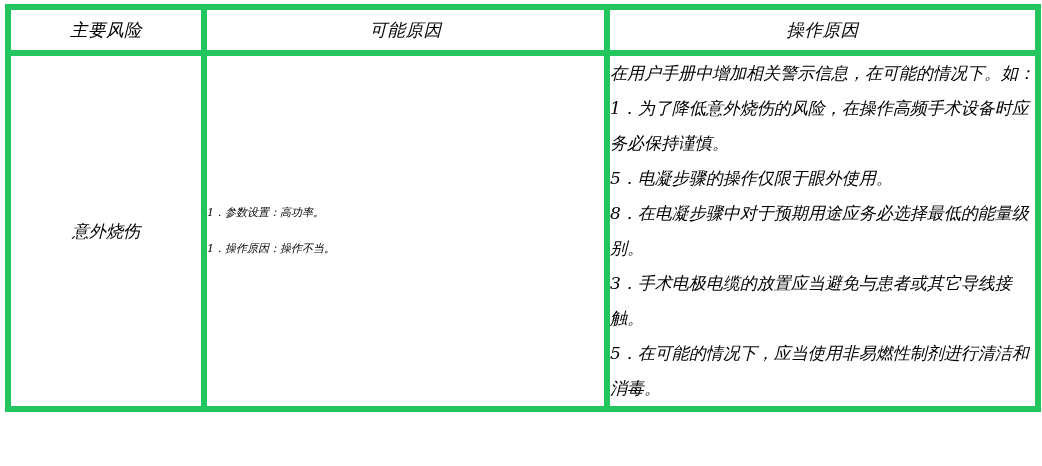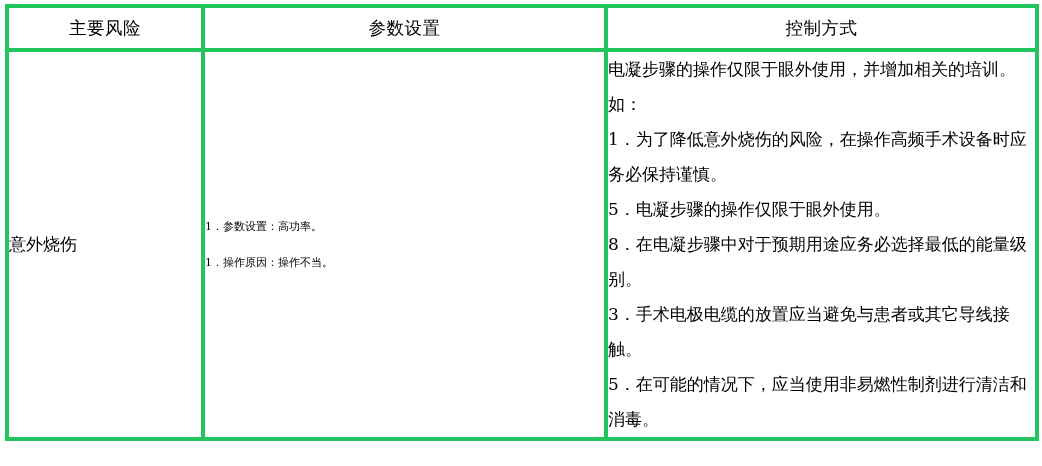--- a/index.html
+++ b/index.html
@@ -21,37 +21,38 @@
     box-sizing: border-box;
   }
   table.risk-table {
     border-collapse: collapse;
     width: 1030px;
     margin: 4px 0 0 5px;
     table-layout: fixed;
   }
   table.risk-table th,
   table.risk-table td {
-    border: 4px solid #22c55e;
+    border: 6px solid #22c55e;
     vertical-align: middle;
     padding: 0;
+    font-style: italic;
   }
   .col-1 { width: 196px; }
   .col-2 { width: 403px; }
   .col-3 { width: 431px; }
 
   th.head-cell {
     height: 40px;
     text-align: center;
     font-weight: normal;
     font-size: 17.5px;
     letter-spacing: 0.5px;
   }
   td.risk-cell {
-    text-align: left;
+    text-align: center;
     font-size: 17px;
     padding: 0 8px 0 10px;
   }
   td.cause-cell {
     vertical-align: middle;
     padding: 0 10px 0 24px;
     font-size: 11px;
   }
   td.control-cell {
     vertical-align: top;
@@ -79,35 +80,35 @@
 <div class="page">
   <table class="risk-table">
     <colgroup>
       <col class="col-1">
       <col class="col-2">
       <col class="col-3">
     </colgroup>
     <thead>
       <tr>
         <th class="head-cell">主要风险</th>
-        <th class="head-cell">参数设置</th>
-        <th class="head-cell">控制方式</th>
+        <th class="head-cell">可能原因</th>
+        <th class="head-cell">操作原因</th>
       </tr>
     </thead>
     <tbody>
       <tr>
         <td class="risk-cell">
           <div class="line">意外烧伤</div>
         </td>
         <td class="cause-cell">
           <div class="cause-line">1．参数设置：高功率。</div>
           <div class="cause-line">1．操作原因：操作不当。</div>
         </td>
         <td class="control-cell">
-          <div class="control-para wrap">电凝步骤的操作仅限于眼外使用，并增加相关的培训。如：</div>
+          <div class="control-para wrap">在用户手册中增加相关警示信息，在可能的情况下。如：</div>
           <div class="control-para wrap">1．为了降低意外烧伤的风险，在操作高频手术设备时应务必保持谨慎。</div>
           <div class="control-para wrap">5．电凝步骤的操作仅限于眼外使用。</div>
           <div class="control-para wrap">8．在电凝步骤中对于预期用途应务必选择最低的能量级别。</div>
           <div class="control-para wrap">3．手术电极电缆的放置应当避免与患者或其它导线接触。</div>
           <div class="control-para wrap">5．在可能的情况下，应当使用非易燃性制剂进行清洁和消毒。</div>
         </td>
       </tr>
     </tbody>
   </table>
 </div>

